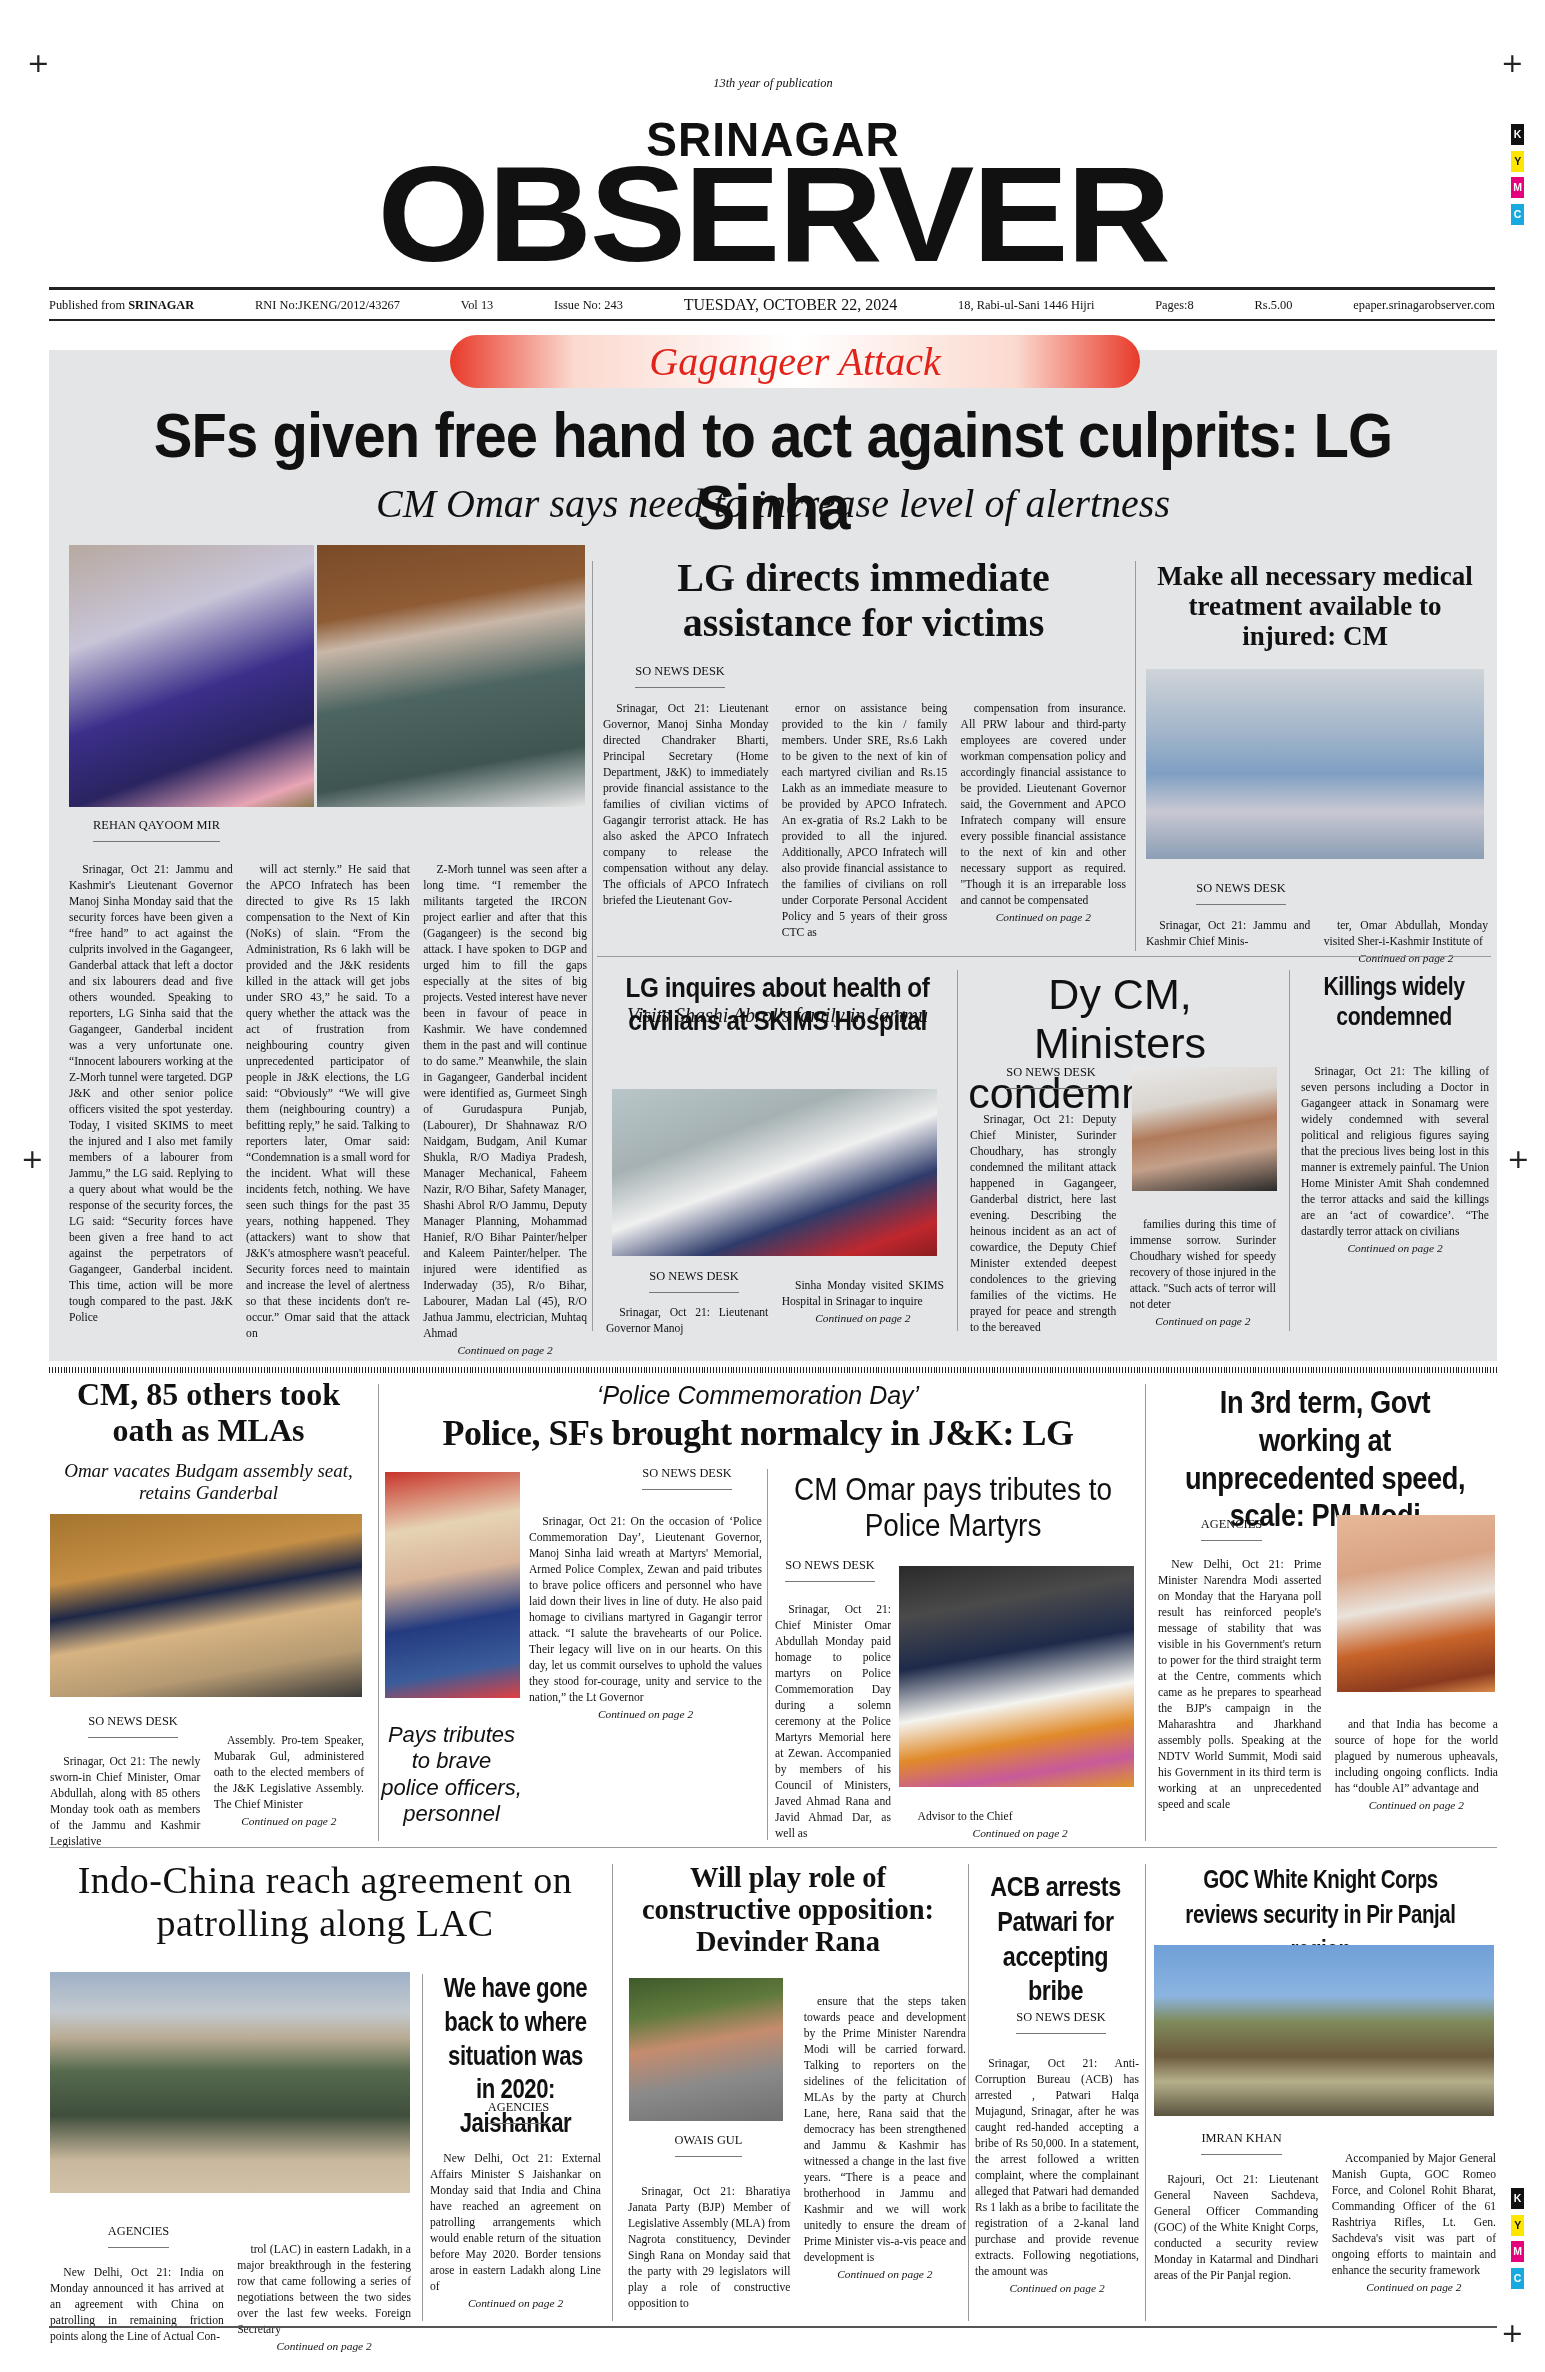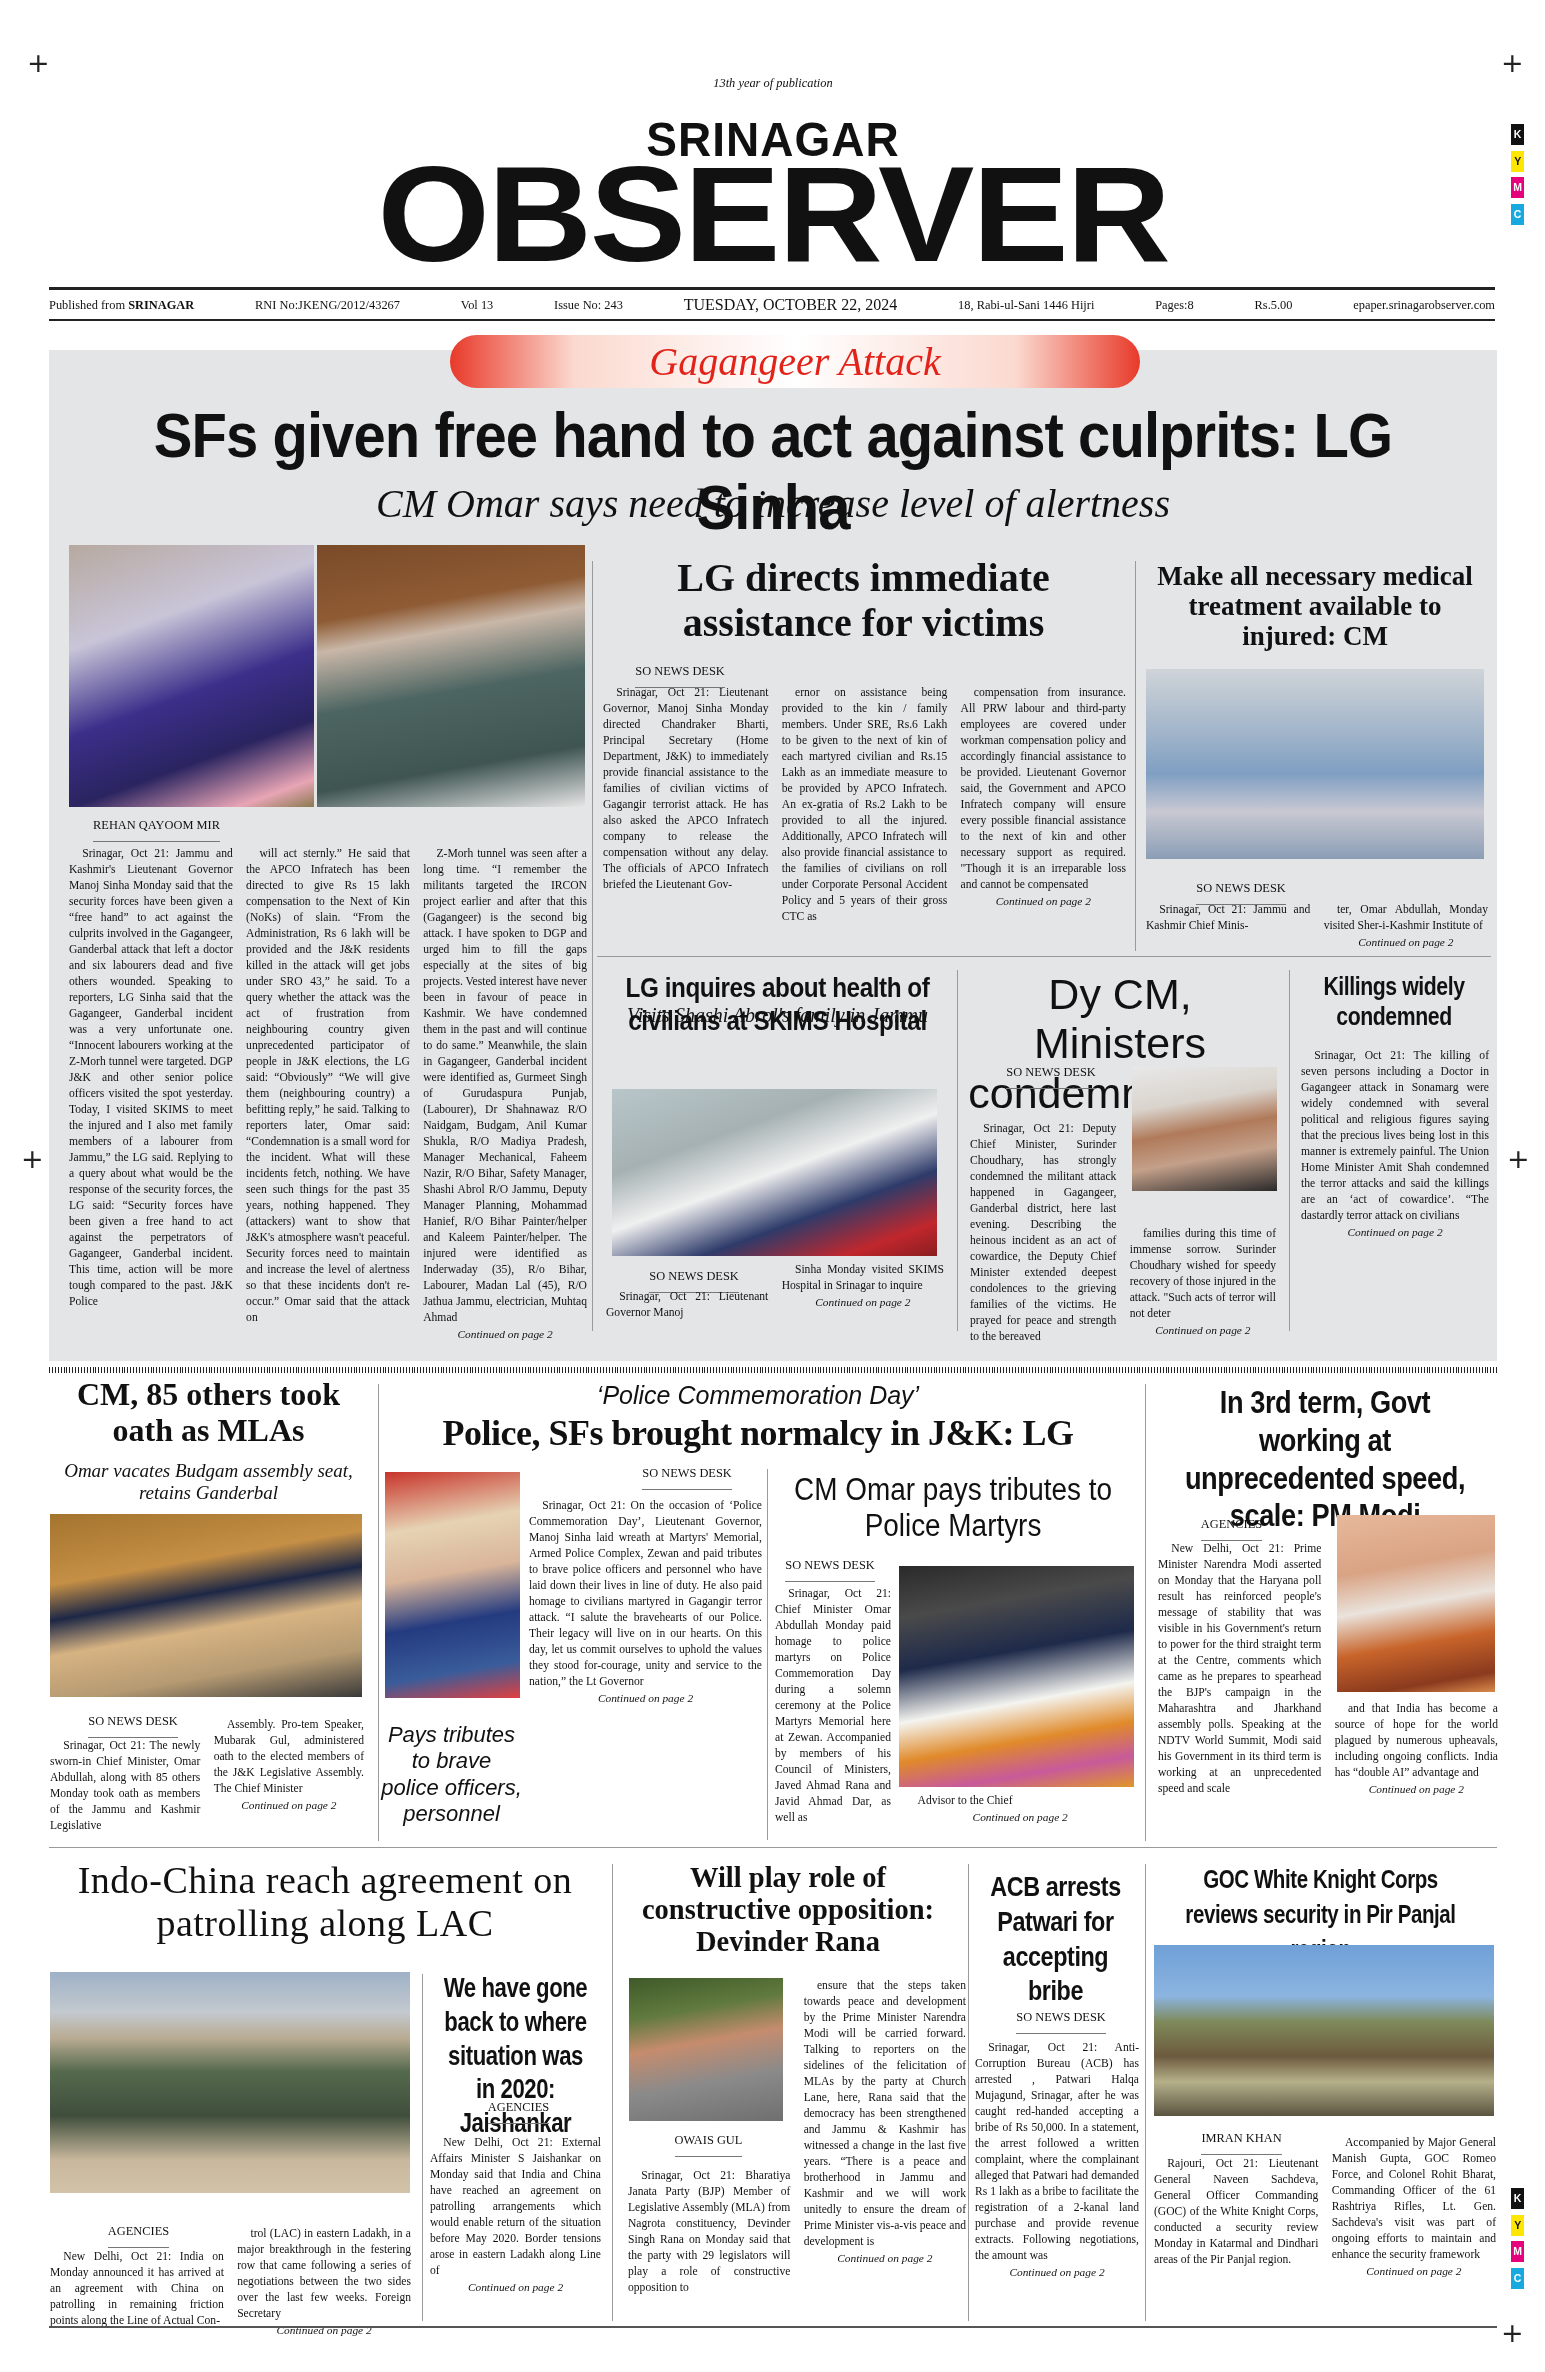--- a/index.html
+++ b/index.html
@@ -22,21 +22,21 @@
   
   .lead { position: absolute; left: 49px; top: 350px; width: 1448px; height: 1011px; background: #e4e5e7; }
   .kicker { position: absolute; left: 450px; top: 335px; width: 690px; height: 53px; border-radius: 27px; background: linear-gradient(90deg,#e83a2a 0%,#fbd9cf 18%,#ffffff 50%,#fbd9cf 82%,#e83a2a 100%); text-align: center; font: italic 40px "Liberation Serif", serif; color: #e2231a; line-height: 53px; }
   .head-main { position: absolute; left: 49px; width: 1448px; top: 399px; text-align: center; font: bold 63px "Liberation Sans", sans-serif; letter-spacing: -1px; transform: scaleX(0.92); }
   .sub-main { position: absolute; left: 49px; width: 1448px; top: 480px; text-align: center; font: italic 40px "Liberation Serif", serif; }
 
   .photo { position: absolute; overflow: hidden; }
   .byline { position: absolute; text-align: center; font: 12.4px "Liberation Serif", serif; }
   .byline span { display: inline-block; border-bottom: 1.9px solid #777; padding-bottom: 8px; }
   .cols { position: absolute; display: flex; gap: 13.3px; }
-  .col { flex: 1; font: 11.6px/16px "Liberation Serif", serif; text-align: justify; hyphens: auto; }
+  .col { flex: 1; font: 11.6px/16px "Liberation Serif", serif; text-align: justify; hyphens: auto; margin-top: 16px; }
   .col p { text-indent: 13.3px; }
   .cont { font: italic 11.4px "Liberation Serif", serif; text-align: center; margin-top: 1.9px; }
   .vrule { position: absolute; width: 1px; background: #9a9a9a; }
   .hrule-dotted { position: absolute; height: 5.7px; background: repeating-linear-gradient(90deg,#222 0 1px,transparent 1px 2.9px); }
 
   .h-serif { position: absolute; text-align: center; font-family: "Liberation Serif", serif; font-weight: bold; line-height: 1.12; }
   .h-sans { position: absolute; text-align: center; font-family: "Liberation Sans", sans-serif; font-weight: bold; line-height: 1.18; letter-spacing: -0.5px; }
   .h-light { position: absolute; text-align: center; font-family: "Liberation Sans", sans-serif; font-weight: normal; line-height: 1.15; }
   .italic-sub { position: absolute; text-align: center; font: italic 19px "Liberation Serif", serif; }
 </style>
@@ -147,21 +147,21 @@
       <p>Sinha Monday visited SKIMS Hospital in Srinagar to inquire</p>
       <div class="cont">Continued on page 2</div>
     </div>
 </div>
 
 <div class="vrule" style="left:957px;top:970px;height:361px"></div>
 
 <div class="h-light" style="left:963px;top:970px;width:314px;font-family:Liberation Sans, sans-serif;font-size:43px">Dy CM, Ministers condemn attack</div>
 <div class="byline" style="left:989px;top:1065px;width:124px"><span>SO NEWS DESK</span></div>
 <div class="photo" style="left:1132px;top:1067px;width:145px;height:124px;background:linear-gradient(170deg,#e8e8e8 0%,#d9d3cc 30%,#b07a5a 50%,#c4a08a 70%,#2a2a2a 100%)"></div>
-<div class="cols" style="left:970px;top:1121px;width:306px;height:238px">
+<div class="cols" style="left:970px;top:1096px;width:306px;height:238px">
   <div class="col">
       <p>Srinagar, Oct 21: Deputy Chief Minister, Surinder Choudhary, has strongly condemned the militant attack happened in Gagangeer, Ganderbal district, here last evening. Describing the heinous incident as an act of cowardice, the Deputy Chief Minister extended deepest condolences to the grieving families of the victims. He prayed for peace and strength to the bereaved</p>
     </div>
   <div class="col" style="padding-top:105px">
       <p>families during this time of immense sorrow. Surinder Choudhary wished for speedy recovery of those injured in the attack. "Such acts of terror will not deter</p>
       <div class="cont">Continued on page 2</div>
     </div>
 </div>
 
 <div class="vrule" style="left:1289px;top:970px;height:361px"></div>

